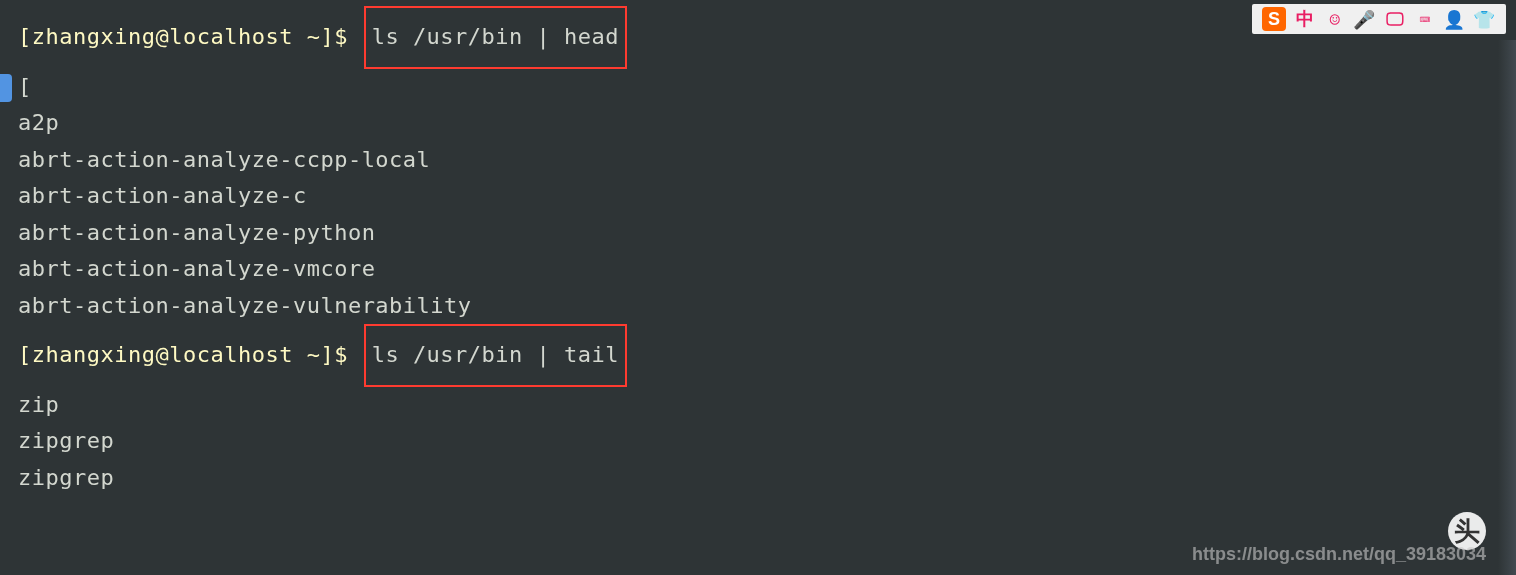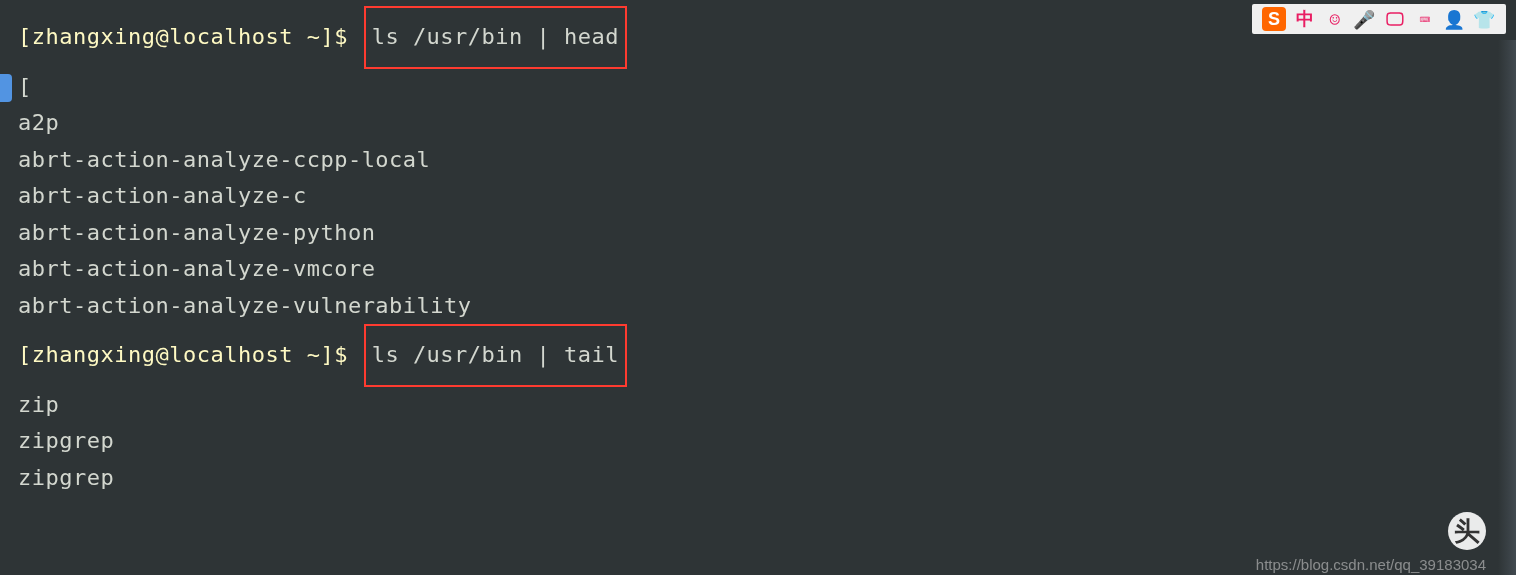--- a/index.html
+++ b/index.html
@@ -84,24 +84,25 @@
     background: rgba(255,255,255,0.9);
     color: #333;
     display: flex;
     align-items: center;
     justify-content: center;
     font-size: 26px;
   }
   .watermark2 {
     position: absolute;
     right: 30px;
-    bottom: 2px;
+    bottom: 10px;
     color: rgba(200,200,200,0.6);
     font-family: Arial, sans-serif;
-    font-size: 15px;
+    font-size: 18px;
+    font-weight: bold;
   }
   .blue-tab {
     position: absolute;
     left: 0;
     top: 74px;
     width: 12px;
     height: 28px;
     background: #5294e2;
     border-radius: 0 4px 4px 0;
   }

